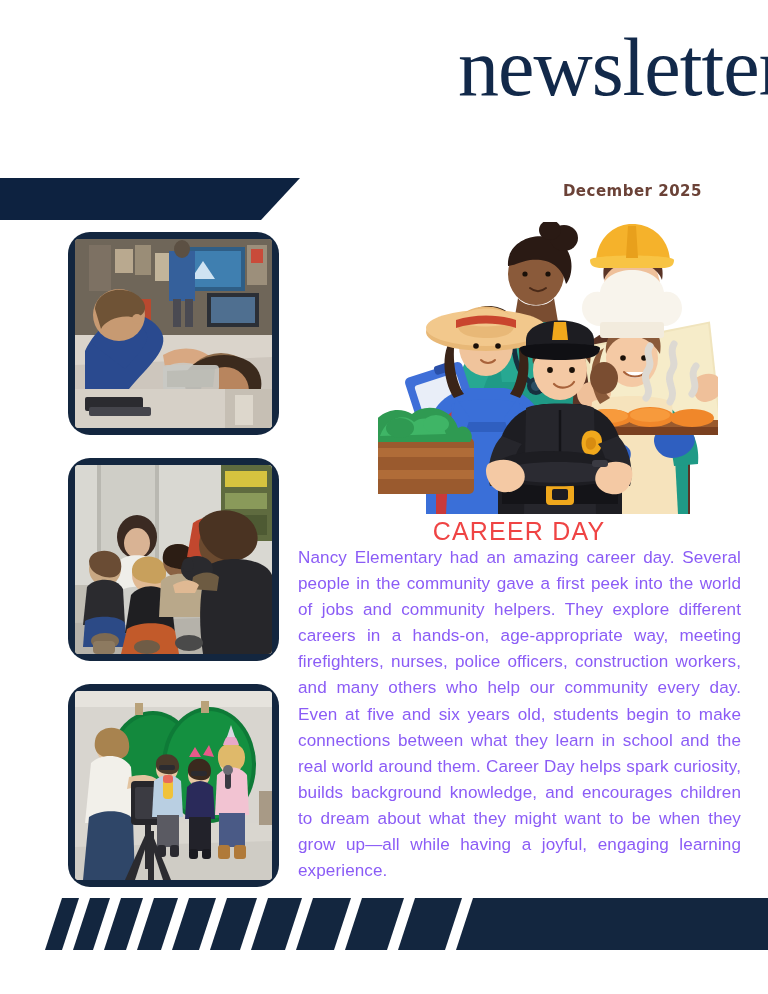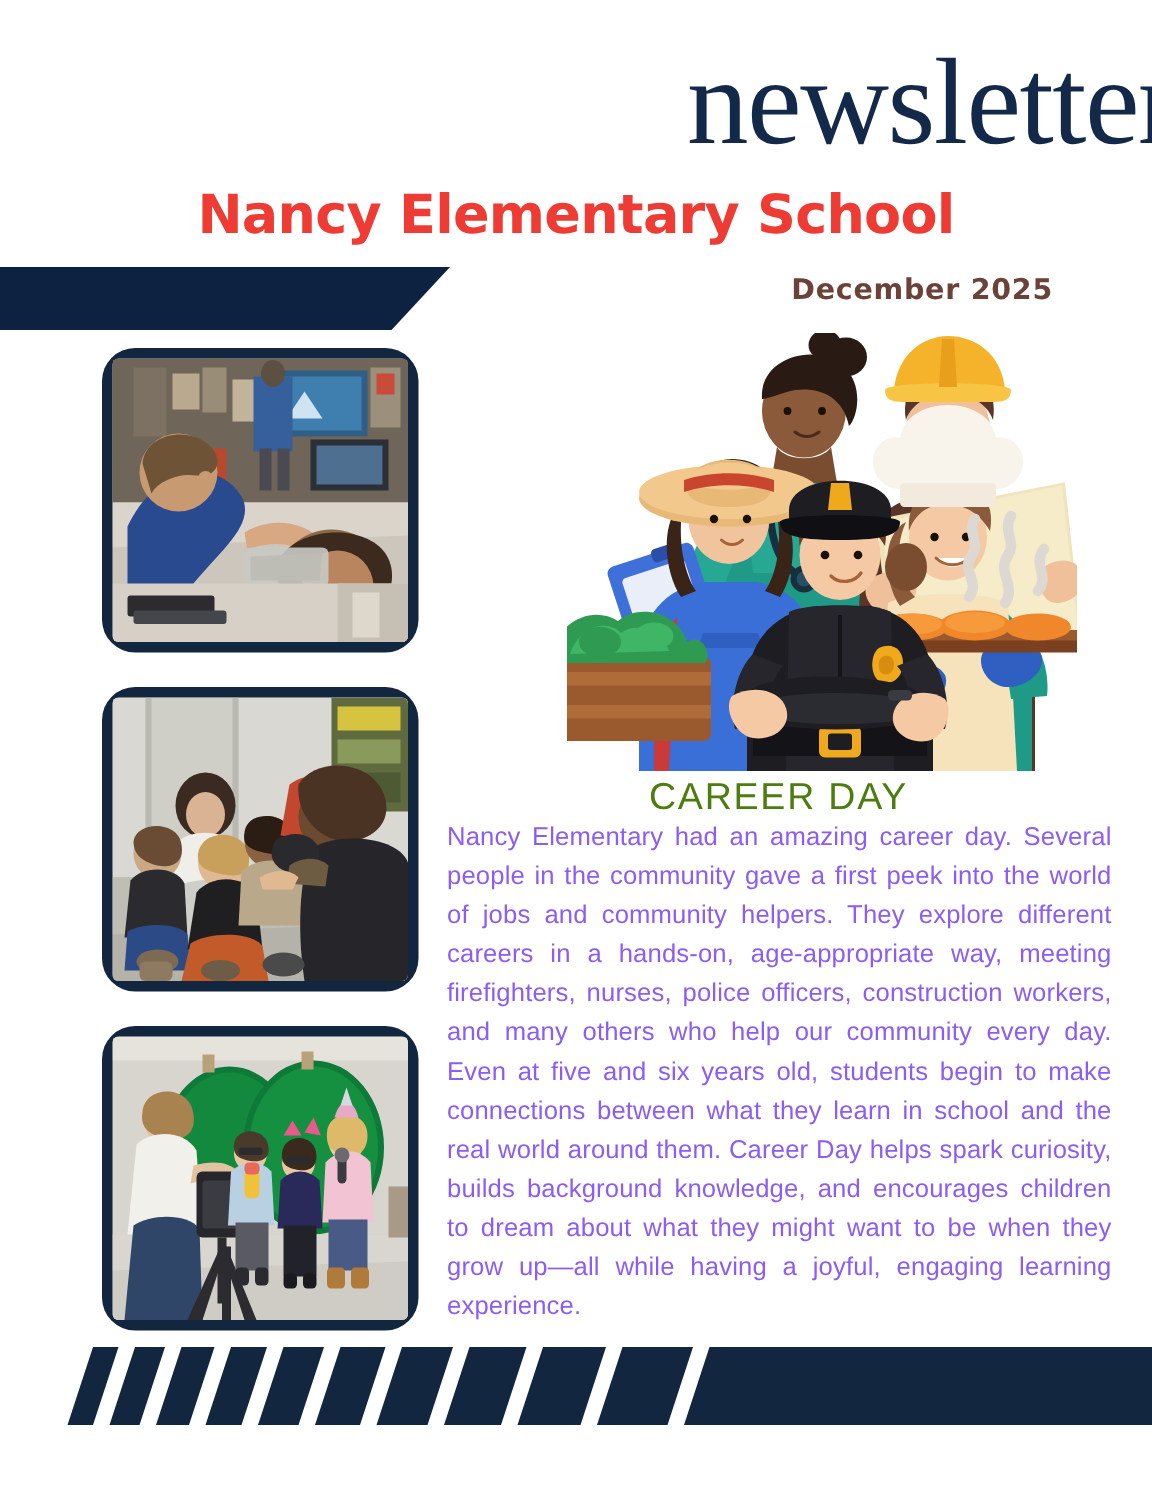--- a/index.html
+++ b/index.html
@@ -39,21 +39,21 @@
   .banner-bar {
     position:absolute; left:0; top:178px;
     width:300px; height:42px;
     background:#0D2240;
     clip-path:polygon(0 0, 100% 0, 87% 100%, 0 100%);
   }
   .issue-date {
     position:absolute; right:66px; top:182px;
     font-family:"DejaVu Sans", sans-serif;
     font-weight:bold;
-    font-size:19px;
+    font-size:15px;
     letter-spacing:0.5px;
     color:#6B4237;
   }
 
   
   .photo-frame {
     position:absolute;
     left:68px;
     width:211px; height:203px;
     background:#13263F;
@@ -80,21 +80,21 @@
   .illustration svg { display:block; width:100%; height:100%; }
 
   
   .article-heading {
     position:absolute; left:298px; top:517px; width:442px;
     text-align:center;
     font-family:"Liberation Sans", sans-serif;
     font-weight:400;
     font-size:25px;
     letter-spacing:1.2px;
-    color:#4d7c0f;
+    color:#ef4444;
   }
   .article-body {
     position:absolute; left:298px; top:545px; width:443px;
     font-family:"Liberation Sans", sans-serif;
     font-size:17.1px;
     line-height:26.1px;
     color:#8b5cf6;
     text-align:justify;
     letter-spacing:0.1px;
   }
@@ -105,21 +105,20 @@
 </style>
 </head>
 <body>
 
 <div class="page">
 
   <div class="masthead">
     <div class="masthead-title">newsletter</div>
   </div>
 
-  <div class="school-name">Nancy Elementary School</div>
 
   <div class="banner-bar"></div>
 
   <div class="issue-date">December 2025</div>
 
   <div class="photo-frame p1">
     <div class="photo-inner">
       <svg viewBox="0 0 197 189" preserveAspectRatio="xMidYMid slice" aria-hidden="true">
         <rect width="197" height="189" fill="#8e8276"></rect>
         <rect x="0" y="0" width="197" height="96" fill="#6f6659"></rect>

